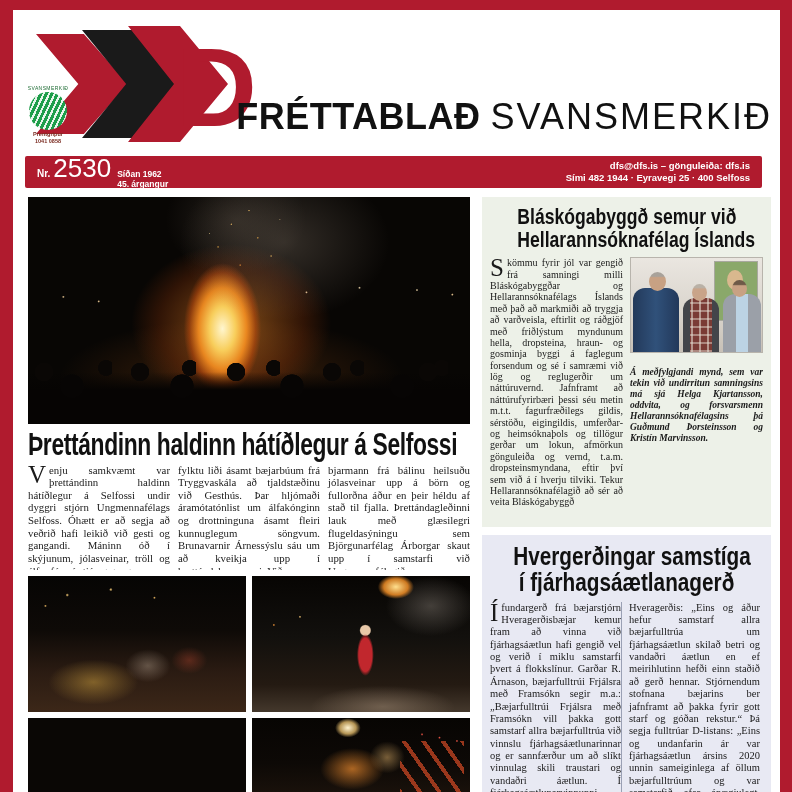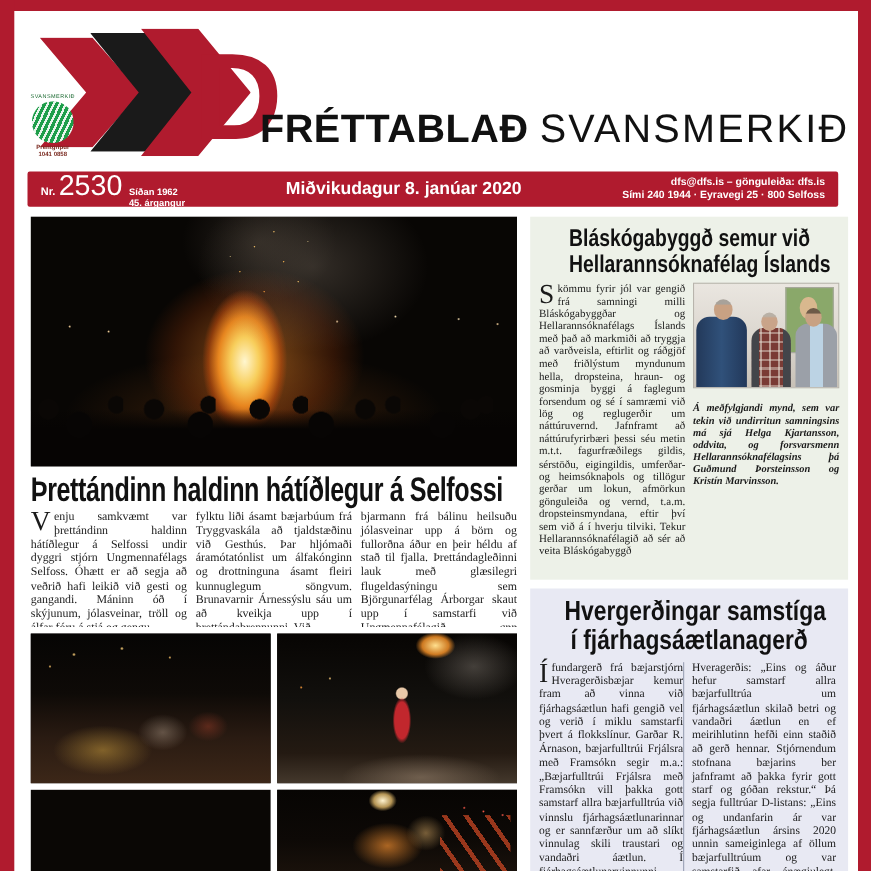--- a/index.html
+++ b/index.html
@@ -179,24 +179,23 @@
 
   <div class="infobar">
     <div class="ib-left">
       <span class="ib-nr">Nr.</span>
       <span class="ib-issue">2530</span>
       <span class="ib-stack">
         <span>Síðan 1962</span><br>
         <span>45. árgangur</span>
       </span>
     </div>
-    <div class="ib-date">Miðvikudagur 8. janúar 2020</div>
     <div class="ib-right">
       <span>dfs@dfs.is – gönguleiða: dfs.is</span><br>
-      <span>Sími 240 1944 · Eyravegi 25 · 800 Selfoss</span>
+      <span>Sími 482 1944 · Eyravegi 25 · 400 Selfoss</span>
     </div>
   </div>
 
   <section class="left-col">
     <div class="photo-main">
       <div class="sparks"></div>
       <div class="crowd"></div>
     </div>
 
     <h1 class="headline-main">Þrettándinn haldinn hátíðlegur á Selfossi</h1>

